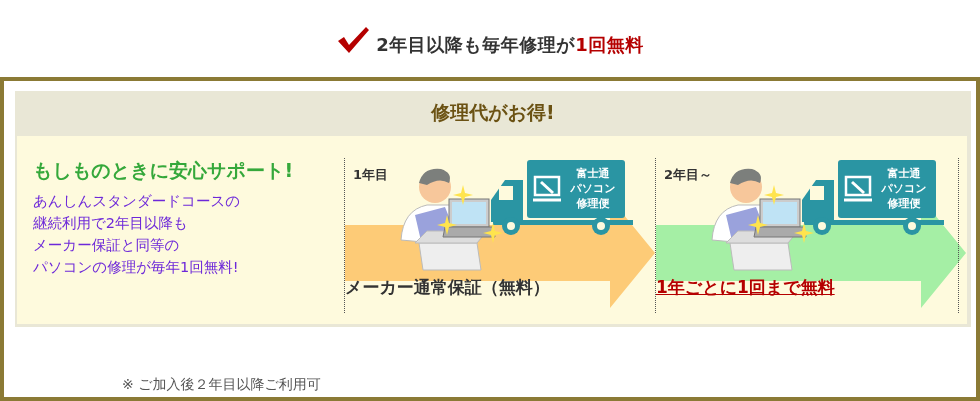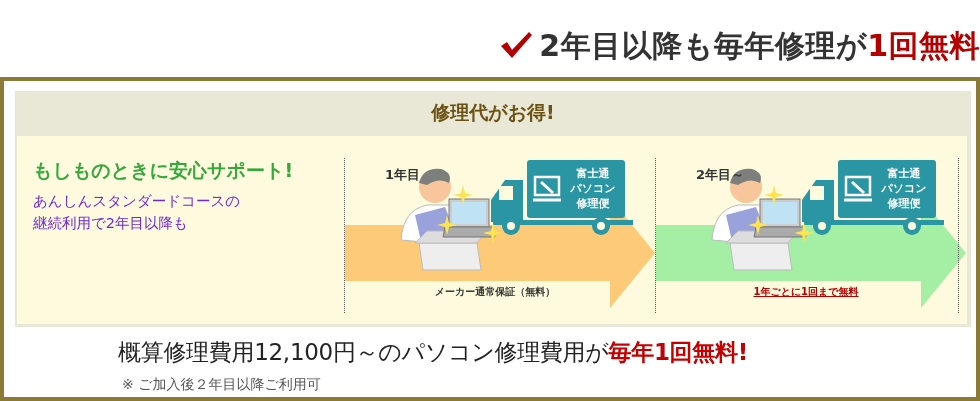--- a/index.html
+++ b/index.html
@@ -1,38 +1,38 @@
 <!DOCTYPE html>
 <html><head>
 <meta charset="utf-8">
 <style>
   * { box-sizing: border-box; margin: 0; padding: 0; }
   body { width: 980px; height: 401px; background: #fff; font-family: "DejaVu Sans", "Liberation Sans", sans-serif; position: relative; overflow: hidden; }
 
-  .headline { position: absolute; top: 26px; left: 0; width: 980px; text-align: right; font-size: 30px; font-weight: bold; color: #333; letter-spacing: 0.5px; }
+  .headline { position: absolute; top: 26px; left: 0; width: 980px; text-align: center; font-size: 18px; font-weight: bold; color: #333; letter-spacing: 0.5px; }
   .headline .check { display: inline-block; width: 34px; height: 28px; vertical-align: -3px; margin-right: 6px; }
   .headline .red { color: #b50000; }
 
   .frame { position: absolute; left: 0; top: 77px; width: 980px; height: 324px; border: 4px solid #8b7a35; border-bottom: 4px solid #8b7a35; background: #fff; }
   .panel { position: absolute; left: 11px; top: 10px; width: 956px; height: 236px; background: #e9e7d6; padding-left: 12px; }
   .panel-title { position: absolute; top: 0; left: 0; width: 100%; height: 43px; line-height: 43px; text-align: center; font-size: 19px; font-weight: bold; color: #6b5213; }
   .panel-body { position: absolute; left: 2px; top: 45px; width: 950px; height: 188px; background: #fefadd; }
 
   .intro { position: absolute; left: 16px; top: 22px; width: 300px; }
   .intro-title { font-size: 19px; font-weight: bold; color: #35a83b; margin-bottom: 6px; white-space: nowrap; }
   .intro-line { font-size: 14.5px; color: #6d28d9; line-height: 22px; white-space: nowrap; }
 
   .divider { position: absolute; top: 22px; width: 0; height: 155px; border-left: 1px dotted #555; }
 
   .step { position: absolute; top: 22px; width: 300px; height: 155px; }
-  .step-label { position: absolute; left: 8px; top: 8px; font-size: 13px; font-weight: bold; color: #333; margin-left: 32px; }
+  .step-label { position: absolute; left: 8px; top: 8px; font-size: 13px; font-weight: bold; color: #333; }
   .arrow { position: absolute; left: 0; top: 40px; }
   .truck { position: absolute; left: 138px; top: 2px; }
   .person { position: absolute; left: 52px; top: 7px; }
-  .caption { position: absolute; left: 0; width: 100%; bottom: 14px; text-align: center; font-size: 10px; font-weight: bold; }
+  .caption { position: absolute; left: 0; width: 100%; bottom: 14px; font-size: 17px; font-weight: bold; }
   .caption.dark { color: #333; }
   .caption.red { color: #b50000; text-decoration: underline; }
 
   .summary { position: absolute; left: 114px; top: 256px; font-size: 23px; color: #222; white-space: nowrap; letter-spacing: -0.3px; }
   .summary .red { color: #c40000; font-weight: bold; }
   .note { position: absolute; left: 118px; top: 295px; font-size: 14px; color: #555; }
 </style>
 </head>
 <body>
 
@@ -44,20 +44,22 @@
 
 <div class="frame">
   <div class="panel">
     <div class="panel-title">修理代がお得!</div>
     <div class="panel-body">
 
       <div class="intro">
         <div class="intro-title">もしものときに安心サポート!</div>
         <div class="intro-line">あんしんスタンダードコースの</div>
         <div class="intro-line">継続利用で2年目以降も</div>
+        <div class="intro-line">メーカー保証と同等の</div>
+        <div class="intro-line">パソコンの修理が毎年1回無料!</div>
       </div>
 
       <div class="divider" style="left:327px"></div>
 
       <div class="step" style="left:328px">
         <svg class="arrow" width="310" height="110">
           <path d="M0 27 L265 27 L265 0 L310 55 L265 110 L265 83 L0 83 Z" fill="#fdcb77"></path>
         </svg>
         <svg class="truck" width="150" height="80" viewBox="0 0 150 80">
           <path d="M22 20 L40 20 L40 62 L8 62 L8 40 Z" fill="#2a95a3"></path>
@@ -130,15 +132,14 @@
           <path d="M40 20 l2 -8 l2 8 l8 2 l-8 2 l-2 8 l-2 -8 l-8 -2 Z" transform="translate(54 46)" fill="#ffe44d"></path>
         </svg>
         <div class="step-label">2年目～</div>
         <div class="caption red">1年ごとに1回まで無料</div>
       </div>
 
       <div class="divider" style="left:941px"></div>
     </div>
   </div>
 
-  <div class="summary"><span>概算修理費用12,100円～のパソコン修理費用が</span><span class="red">毎年1回無料!</span></div>
   <div class="note">※ ご加入後２年目以降ご利用可</div>
 </div>
 
 </body></html>

